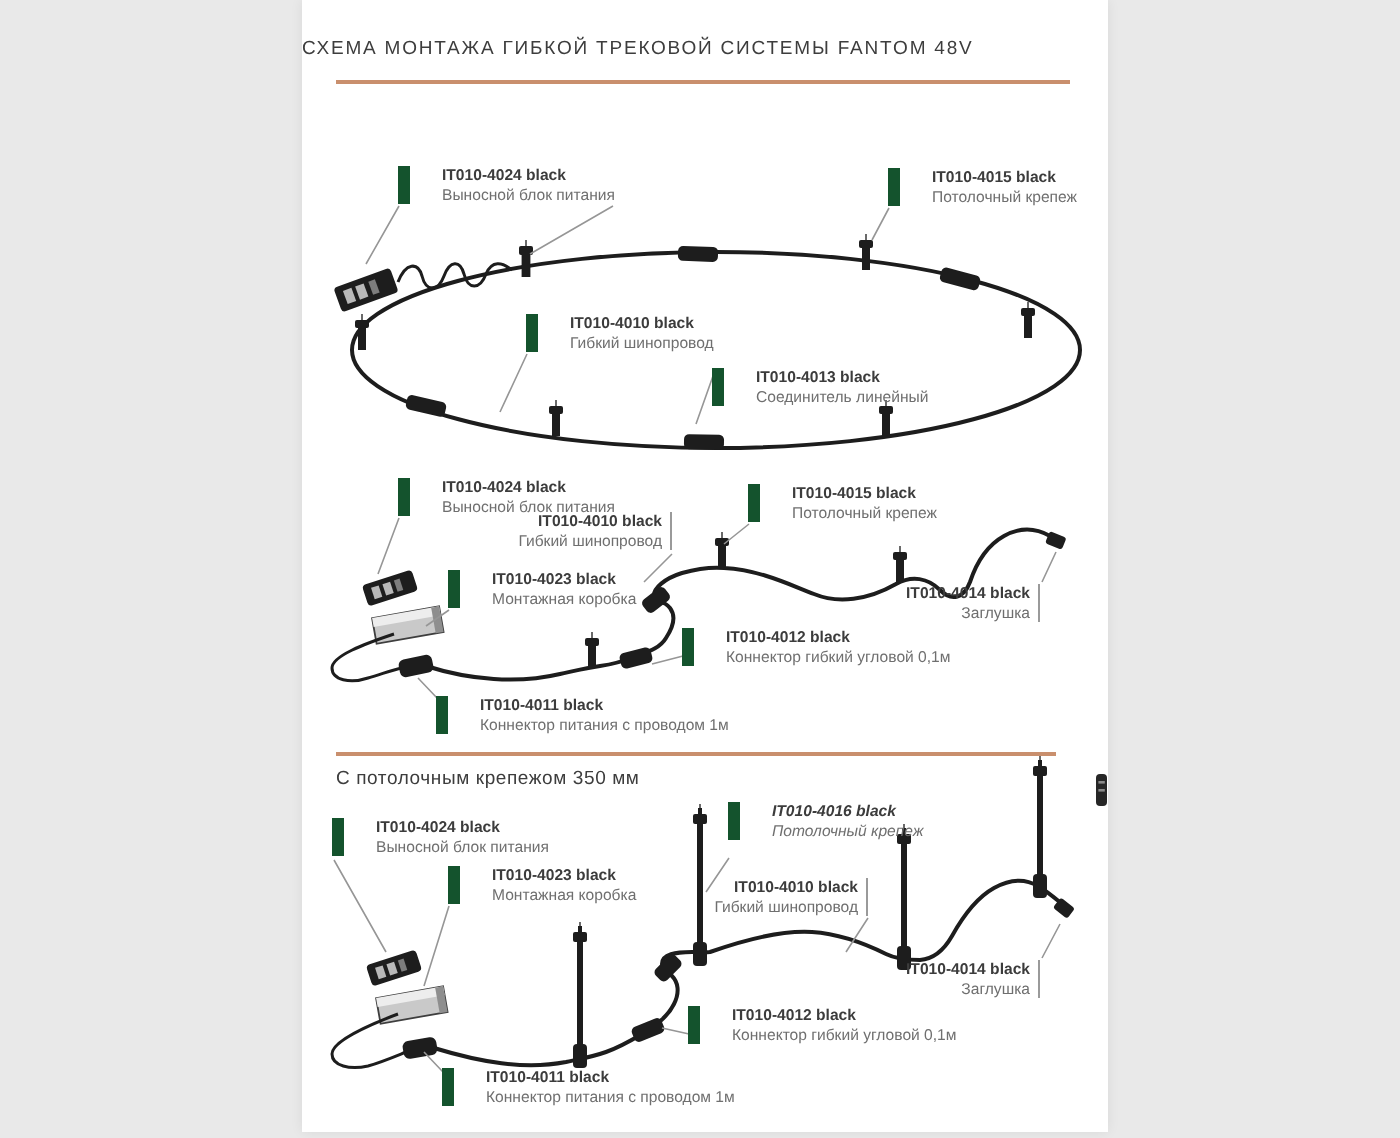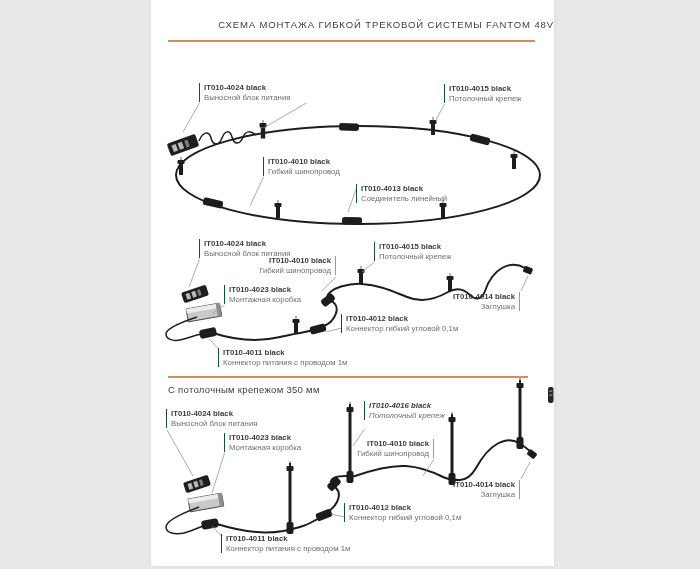--- a/index.html
+++ b/index.html
@@ -9,41 +9,41 @@
     overflow:hidden;
     font-family:"Liberation Sans", sans-serif;
   }
   #page{
     position:absolute; left:151px; top:0; width:403px; height:566px;
     background:var(--page,#fff);
     box-shadow:0 0 6px rgba(0,0,0,0.07);
   }
   .doc-title{
     position:absolute; left:151px; top:19px; width:403px;
-    text-align:right; font-size:9.5px; letter-spacing:0.9px;
+    text-align:left; font-size:9.5px; letter-spacing:0.9px;
     color:var(--heading,#3d3d3d); white-space:nowrap;
   }
   .divider{
     position:absolute; height:1.5px; background:var(--divider,#c98f6d);
   }
   .section-heading{
     position:absolute; font-size:9.5px; letter-spacing:0.3px;
     color:var(--heading,#3d3d3d); white-space:nowrap;
   }
   svg{position:absolute; left:0; top:0;}
   .track{fill:none; stroke:var(--track,#1d1d1d); stroke-width:2;}
   .cord{fill:none; stroke:var(--track,#1d1d1d); stroke-width:1.5;}
   .part{fill:var(--track,#1d1d1d);}
   .stem{stroke:var(--track,#1d1d1d); stroke-width:3;}
   .pointer{fill:none; stroke:var(--pointer,#969696); stroke-width:0.8;}
   .tip{stroke:#6a6a6a; stroke-width:1;}
   .plabel{position:absolute; line-height:9px; white-space:nowrap;}
   .plabel .code{font-size:7.8px; font-weight:700; color:var(--label_code,#3c3c3c);}
   .plabel .desc{font-size:7.8px; color:var(--label_desc,#6f6f6f); margin-top:0.5px;}
-  .tick-left{border-left:1px solid #14532d; padding-left:4px;}
+  .tick-left{border-left:6px solid #14532d; padding-left:16px;}
   .tick-right{border-right:1px solid #9a9a9a; padding-right:4px; text-align:right;}
 </style>
 </head>
 <body>
 
 <div id="screen">
   <div id="page"></div>
 
   <div class="doc-title">СХЕМА МОНТАЖА ГИБКОЙ ТРЕКОВОЙ СИСТЕМЫ FANTOM 48V</div>
   <div class="divider" style="left:168px; top:40px; width:367px;"></div>

